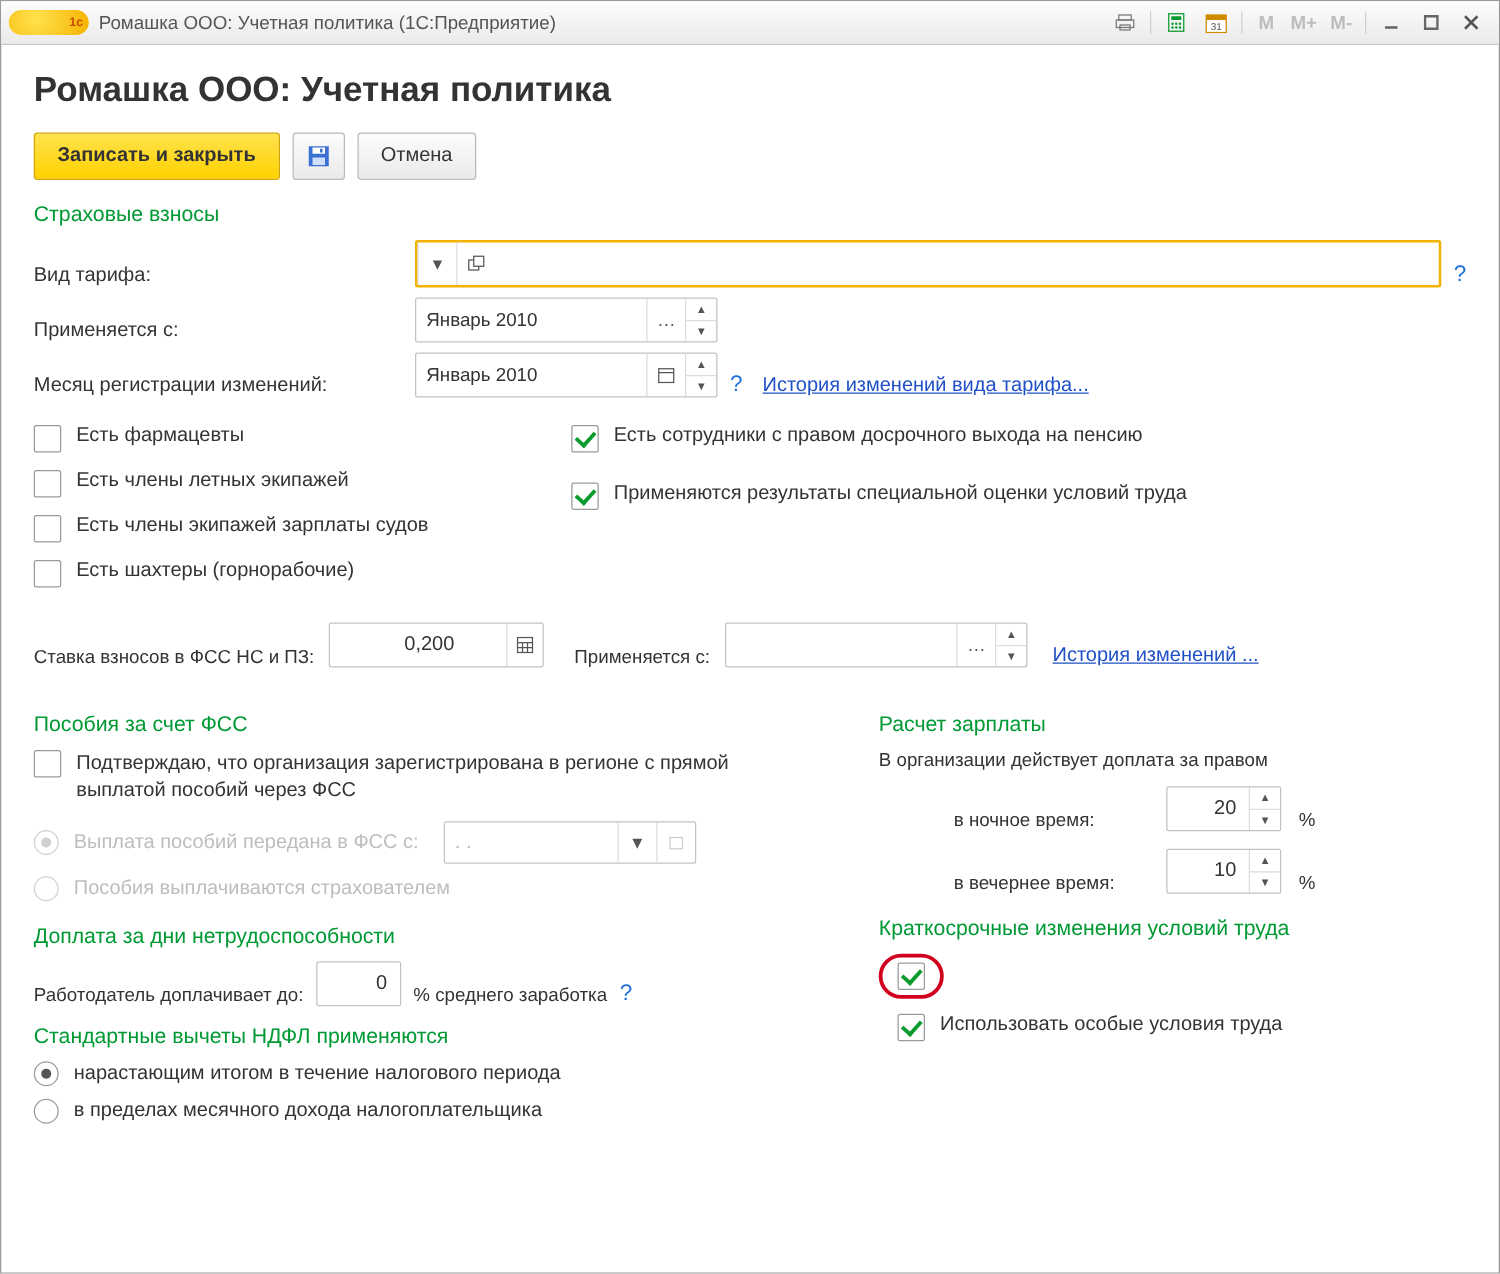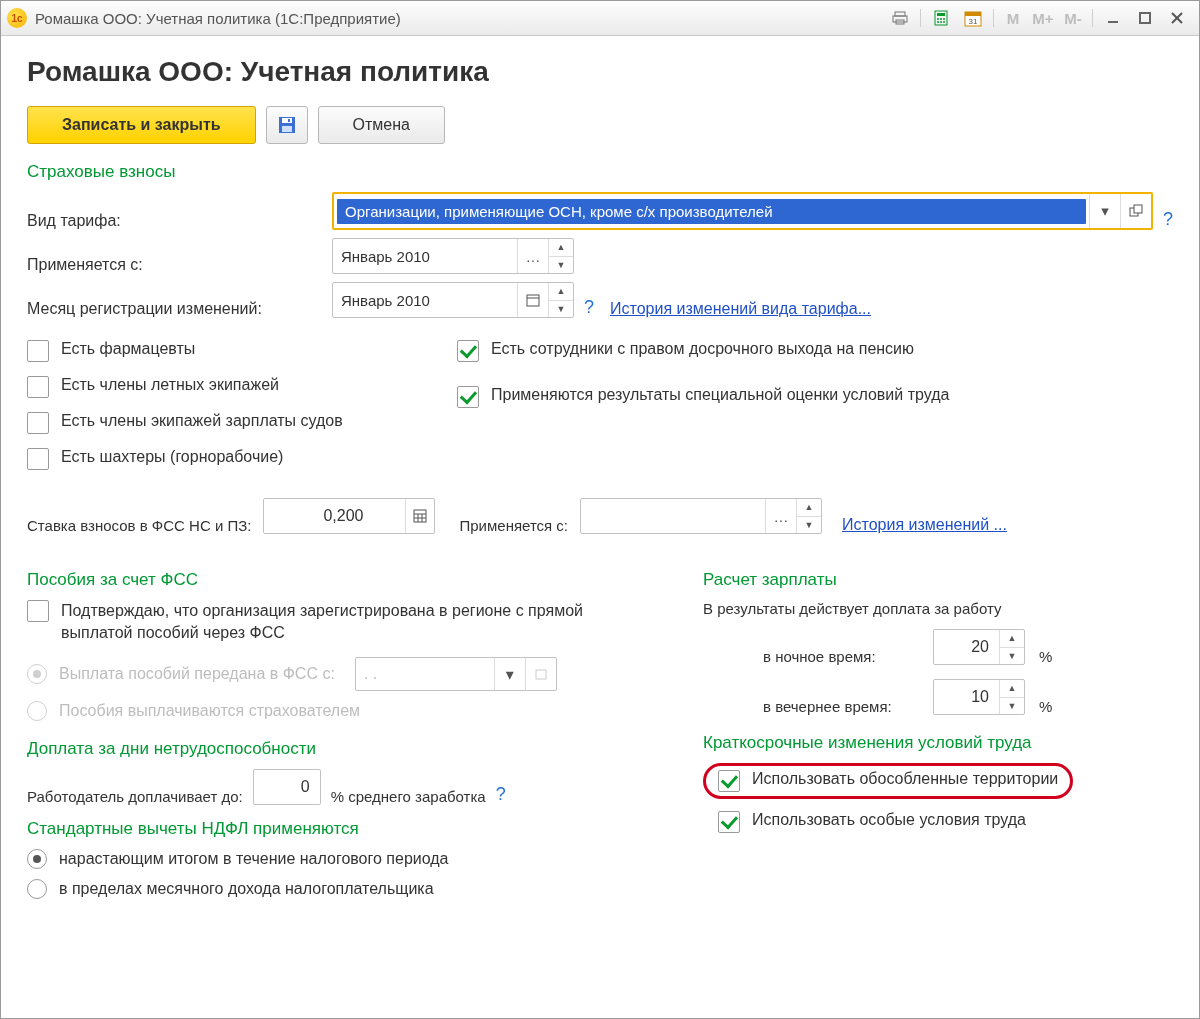--- a/index.html
+++ b/index.html
@@ -1,28 +1,28 @@
 <!DOCTYPE html>
 <html><head>
 <meta charset="utf-8">
 <style>
 html,body{margin:0;padding:0;font-family:Arial,Helvetica,sans-serif;font-size:15px;color:#333;background:#fff;}
 .window{width:1200px;height:1019px;border:1px solid #9a9a9a;box-sizing:border-box;display:flex;flex-direction:column;}
 .titlebar{height:34px;background:linear-gradient(#fdfdfd,#eaeaea);border-bottom:1px solid #c8c8c8;display:flex;align-items:center;padding:0 6px;font-size:15px;color:#555;}
-.titlebar .logo{width:20px;height:20px;border-radius:10px;background:radial-gradient(circle at 35% 35%,#ffe24d,#f5b200);margin-right:8px;display:flex;align-items:center;justify-content:center;font-size:10px;font-weight:bold;color:#c54d00;}
+.titlebar .logo{width:20px;height:20px;border-radius:10px;background:radial-gradient(circle at 35% 35%,#ffe24d,#f5b200);margin-right:8px;display:flex;align-items:center;justify-content:center;font-size:10px;font-weight:bold;color:#c54d00;padding-left:44px;}
 .titlebar .title{flex:0 0 auto;white-space:nowrap;}
 .titlebar .spacer{flex:1;}
 .titlebar .tbbtn{width:26px;height:22px;margin:0 2px;border:1px solid transparent;border-radius:2px;display:flex;align-items:center;justify-content:center;color:#666;cursor:pointer;}
 .titlebar .tbbtn svg{pointer-events:none;}
 .titlebar .sep{width:1px;height:18px;background:#cfcfcf;margin:0 4px;}
 .titlebar .mbtn{width:30px;height:22px;color:#bdbdbd;font-weight:bold;font-size:15px;display:flex;align-items:center;justify-content:center;cursor:default;}
 .content{flex:1;padding:16px 26px 18px 26px;overflow:auto;}
 h1{font-size:28px;font-weight:700;margin:4px 0 18px 0;color:#333;}
 .toolbar{display:flex;gap:10px;margin-bottom:18px;}
-.btn{height:36px;border:1px solid #b8b8b8;border-radius:3px;background:linear-gradient(#fcfcfc,#eaeaea);padding:0 34px;display:flex;align-items:center;justify-content:center;font-size:16px;color:#333;cursor:pointer;}
+.btn{height:36px;border:1px solid #b8b8b8;border-radius:3px;background:linear-gradient(#fcfcfc,#eaeaea);padding:0 18px;display:flex;align-items:center;justify-content:center;font-size:16px;color:#333;cursor:pointer;}
 .btn-primary{background:linear-gradient(#ffe24d,#ffd200);border-color:#d1a400;font-weight:600;color:#333;}
 .btn-icon{width:40px;padding:0;}
 .section-title{color:#009933;font-size:17px;margin:10px 0 10px 0;}
 .row{display:flex;align-items:flex-end;margin:8px 0;}
 .lbl{min-width:305px;font-size:16px;color:#333;}
 .combo{height:34px;border:1px solid #c2c2c2;border-radius:2px;background:#fff;display:flex;align-items:center;}
 .combo.highlight{border:2px solid #f1b200;}
 .combo .cval{flex:1;padding:0 8px;white-space:nowrap;overflow:hidden;}
 .combo .cval.selected{background:#2e67d1;color:#fff;padding:4px 8px;margin:3px;border-radius:1px;}
 .combo .cbtn{width:30px;height:100%;border-left:1px solid #dcdcdc;display:flex;align-items:center;justify-content:center;color:#555;cursor:pointer;}
@@ -122,21 +122,20 @@
           </svg>
       </div>
       <div class="btn">Отмена</div>
     </div>
 
     <div class="section-title">Страховые взносы</div>
 
     <div class="row">
       <div class="lbl">Вид тарифа:</div>
       <div class="combo highlight" style="flex:1;">
-        <div class="cval selected">Организации, применяющие ОСН, кроме с/х производителей</div>
         <div class="cbtn">▾</div>
         <div class="cbtn">
           <svg width="14" height="14" viewBox="0 0 14 14">
               <rect x="1" y="4" width="8" height="8" fill="none" stroke="#555"></rect>
               <rect x="5" y="1" width="8" height="8" fill="#fff" stroke="#555"></rect>
             </svg>
         </div>
       </div>
       <div class="hlp">?</div>
     </div>
@@ -273,21 +272,21 @@
             <span>нарастающим итогом в течение налогового периода</span>
           </div>
         <div class="radio" style="margin-top:10px;">
             <span class="dot"></span>
             <span>в пределах месячного дохода налогоплательщика</span>
           </div>
       </div>
 
       <div class="col" style="max-width:470px;">
         <div class="section-title">Расчет зарплаты</div>
-        <div style="margin-bottom:12px;">В результаты действует доплата за работу</div>
+        <div style="margin-bottom:12px;">В организации действует доплата за правом</div>
         <div class="row" style="justify-content:flex-start;padding-left:60px;">
           <span style="width:170px;">в ночное время:</span>
           <div class="numin" style="width:90px;">
             <div class="nval">20</div>
             <div class="spin">
                 <div>▲</div>
                 <div>▼</div>
               </div>
           </div>
           <span style="margin-left:14px;">%</span>
@@ -301,21 +300,20 @@
                 <div>▼</div>
               </div>
           </div>
           <span style="margin-left:14px;">%</span>
         </div>
 
         <div class="section-title" style="margin-top:18px;">Краткосрочные изменения условий труда</div>
         <div class="highlight-ring">
           <div class="cb" style="margin:0;">
               <span class="box checked"></span>
-              <span>Использовать обособленные территории</span>
             </div>
         </div>
         <div class="cb" style="margin-top:12px;padding-left:15px;">
             <span class="box checked"></span>
             <span>Использовать особые условия труда</span>
           </div>
       </div>
     </div>
   </div>
 </div>

